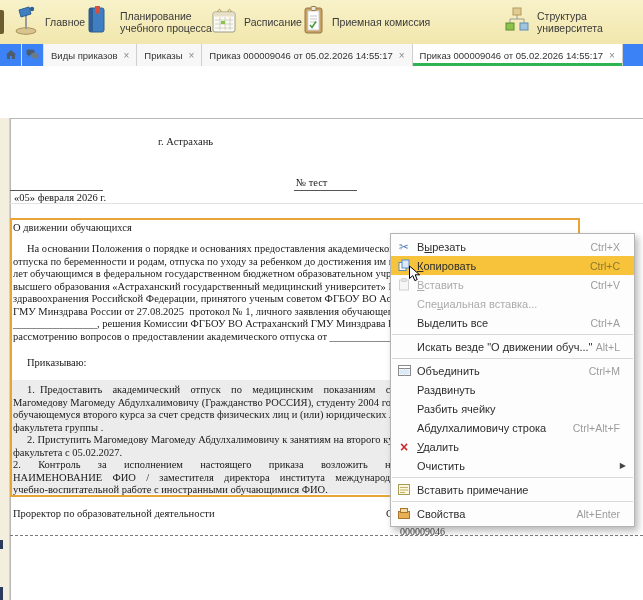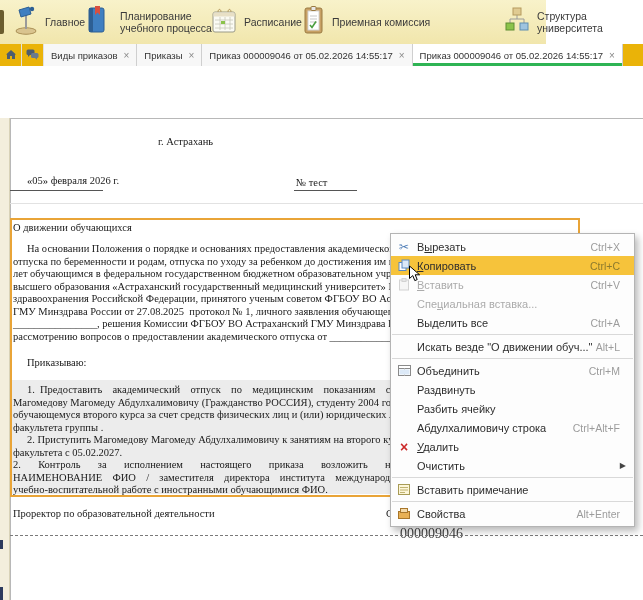--- a/index.html
+++ b/index.html
@@ -1,25 +1,25 @@
 <!DOCTYPE html>
 <html><head>
 <meta charset="utf-8">
 <style>
   html,body{margin:0;padding:0;background:#fff;}
   .app{position:relative;width:643px;height:600px;overflow:hidden;background:#fff;
        font-family:"Liberation Sans",sans-serif;-webkit-font-smoothing:antialiased;}
   
-  .topbar{position:absolute;left:0;top:0;width:546px;height:44px;
+  .topbar{position:absolute;left:0;top:0;width:643px;height:44px;
           background:linear-gradient(#f8f2ca,#f1e6ac);border-bottom:1px solid #dcd2a0;}
   .edge-sliver{position:absolute;left:0;top:10px;width:4px;height:24px;background:#6b5d2e;border-radius:0 2px 2px 0;}
   .nav-item{position:absolute;top:0;height:44px;display:flex;align-items:center;gap:7px;cursor:default;}
   .nav-item .lbl{font-size:10.5px;color:#3a3a3a;line-height:12px;}
   
-  .tabstrip{position:absolute;left:0;top:44px;width:643px;height:22px;background:#eab308;
+  .tabstrip{position:absolute;left:0;top:44px;width:643px;height:22px;background:#3b82f6;
             border-bottom:1px solid #cfcfcf;display:flex;align-items:stretch;}
   .tool-tab{width:21px;display:flex;align-items:center;justify-content:center;border-right:1px solid #e0e0e0;}
   .tab{display:flex;align-items:center;padding:0 7px;border-right:1px solid #cfcfcf;
        font-size:9.5px;color:#333;white-space:nowrap;position:relative;background:#f7f7f7;}
   .tab .x{margin-left:6px;color:#888;font-size:10px;}
   .tab.active{background:#fff;}
   .tab.active::after{content:"";position:absolute;left:0;right:0;bottom:0;height:3px;background:#2fb454;}
   
   .titlebar{position:absolute;left:0;top:66px;width:643px;height:22px;background:#fff;}
   .navbtn{position:absolute;top:74px;width:18px;height:14px;border:1px solid #b9b9b9;border-radius:3px;
@@ -238,21 +238,21 @@
 
   <div class="rowstrip"></div>
   <div class="mark" style="left:0;top:540px;height:9px;"></div>
   <div class="mark" style="left:0;top:587px;height:13px;"></div>
 
   <div class="page"></div>
   <div class="rowline" style="left:10px;top:203px;width:633px;"></div>
 
   <div class="dline dtxt" style="left:158px;top:136px;">г. Астрахань</div>
 
-  <div class="dline dtxt" style="left:14px;top:175px;margin-left:13px;">«05» февраля 2026 г.</div>
+  <div class="dline dtxt" style="left:14px;top:192px;">«05» февраля 2026 г.</div>
   <div class="cellline" style="left:10px;top:190px;width:93px;"></div>
   <div class="dline dtxt" style="left:296px;top:177px;">№ тест</div>
   <div class="cellline" style="left:294px;top:190px;width:63px;"></div>
 
   <div class="dline dtxt" style="left:13px;top:222px;">О движении обучающихся</div>
 
   <div class="dline dtxt" style="left:27px;top:243px;">На основании Положения о порядке и основаниях предоставления академического отпуска,</div>
   <div class="dline dtxt" style="left:13px;top:255.5px;">отпуска по беременности и родам, отпуска по уходу за ребенком до достижения им возраста</div>
   <div class="dline dtxt" style="left:13px;top:268px;">лет обучающимся в федеральном государственном бюджетном образовательном учреждении</div>
   <div class="dline dtxt" style="left:13px;top:280.5px;">высшего образования «Астраханский государственный медицинский университет» Министерства</div>
@@ -270,21 +270,21 @@
   <div class="dline dtxt" style="left:13px;top:409px;">обучающемуся второго курса за счет средств физических лиц и (или) юридических лиц</div>
   <div class="dline dtxt" style="left:13px;top:421.5px;">факультета группы .</div>
   <div class="dline dtxt" style="left:27px;top:434px;">2. Приступить Магомедову Магомеду Абдулхалимовичу к занятиям на второго курса</div>
   <div class="dline dtxt" style="left:13px;top:446.5px;">факультета с 05.02.2027.</div>
   <div class="dline dtxt wide" style="left:13px;top:459px;">2.  Контроль  за  исполнением  настоящего  приказа  возложить  на  декана</div>
   <div class="dline dtxt semi" style="left:13px;top:471.5px;">НАИМЕНОВАНИЕ  ФИО  /  заместителя  директора  института  международных  программ</div>
   <div class="dline dtxt" style="left:13px;top:484px;">учебно-воспитательной работе с иностранными обучающимися ФИО.</div>
 
   <div class="dline dtxt" style="left:13px;top:508px;">Проректор по образовательной деятельности</div>
   <div class="dline dtxt" style="left:386px;top:508px;">С</div>
-  <div class="dline dtxt" style="left:400px;top:526px;font-size:14px;color:#444;">000009046</div>
+  <div class="dline dtxt" style="left:400px;top:526px;font-size:10px;color:#444;">000009046</div>
 
   <div class="dash"></div>
   <div class="selrect"></div>
 
   <div class="cmenu">
 
     <div class="mi">
       <span class="mico">
           <span class="scis">✂</span>
         </span>

